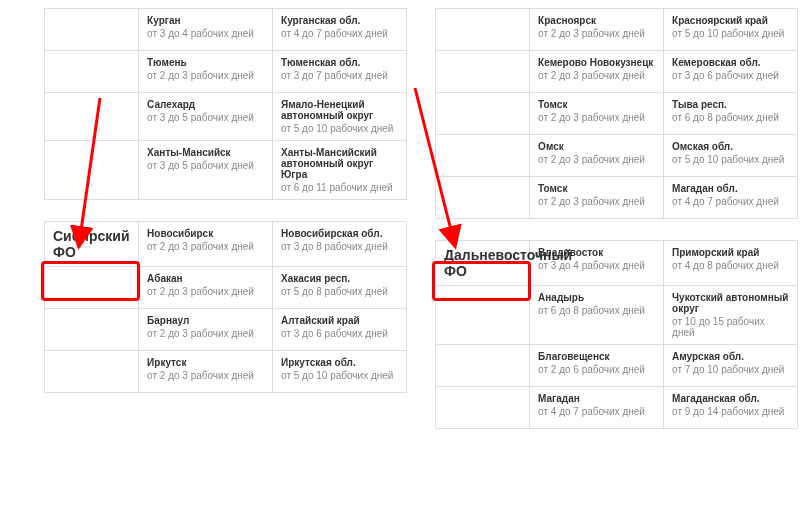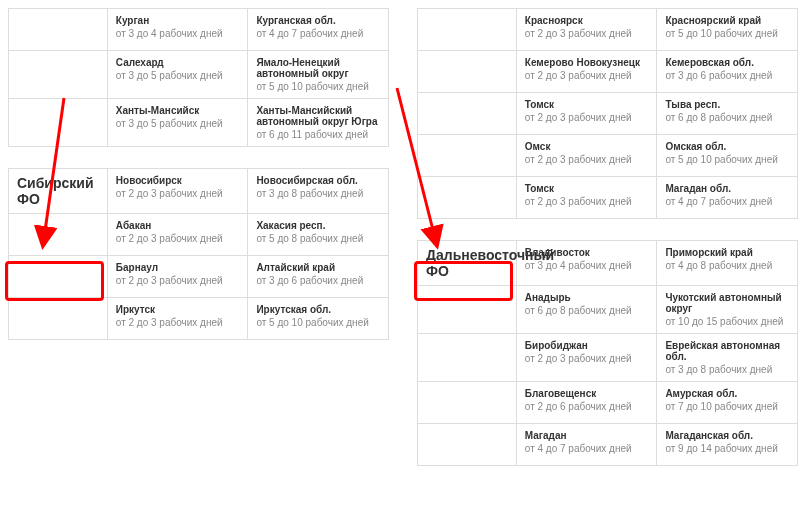--- a/index.html
+++ b/index.html
@@ -9,20 +9,21 @@
     font-family: Arial, Helvetica, sans-serif;
     background: #fff;
     font-size: 10px;
     color: #333;
     width: 806px;
   }
   .columns {
     display: flex;
     gap: 28px;
     position: relative;
+    margin-left: 36px;
   }
   .col {
     flex: 1;
     position: relative;
   }
   table {
     width: 100%;
     border-collapse: collapse;
     table-layout: fixed;
   }
@@ -79,20 +80,31 @@
       <tbody id="left-top">
           <tr>
             <td class="region-head"></td>
             <td>
               <div class="city">Курган</div>
               <div class="term">от 3 до 4 рабочих дней</div>
             </td>
             <td>
               <div class="city">Курганская обл.</div>
               <div class="term">от 4 до 7 рабочих дней</div>
+            </td>
+          </tr>
+          <tr>
+            <td class="region-head"></td>
+            <td>
+              <div class="city">Тюмень</div>
+              <div class="term">от 2 до 3 рабочих дней</div>
+            </td>
+            <td>
+              <div class="city">Тюменская обл.</div>
+              <div class="term">от 3 до 7 рабочих дней</div>
             </td>
           </tr>
           <tr>
             <td class="region-head"></td>
             <td>
               <div class="city">Салехард</div>
               <div class="term">от 3 до 5 рабочих дней</div>
             </td>
             <td>
               <div class="city">Ямало-Ненецкий автономный округ</div>
@@ -266,31 +278,20 @@
               <div class="term">от 6 до 8 рабочих дней</div>
             </td>
             <td>
               <div class="city">Чукотский автономный округ</div>
               <div class="term">от 10 до 15 рабочих дней</div>
             </td>
           </tr>
           <tr>
             <td class="region-head"></td>
             <td>
-              <div class="city">Биробиджан</div>
-              <div class="term">от 2 до 3 рабочих дней</div>
-            </td>
-            <td>
-              <div class="city">Еврейская автономная обл.</div>
-              <div class="term">от 3 до 8 рабочих дней</div>
-            </td>
-          </tr>
-          <tr>
-            <td class="region-head"></td>
-            <td>
               <div class="city">Благовещенск</div>
               <div class="term">от 2 до 6 рабочих дней</div>
             </td>
             <td>
               <div class="city">Амурская обл.</div>
               <div class="term">от 7 до 10 рабочих дней</div>
             </td>
           </tr>
           <tr>
             <td class="region-head"></td>

